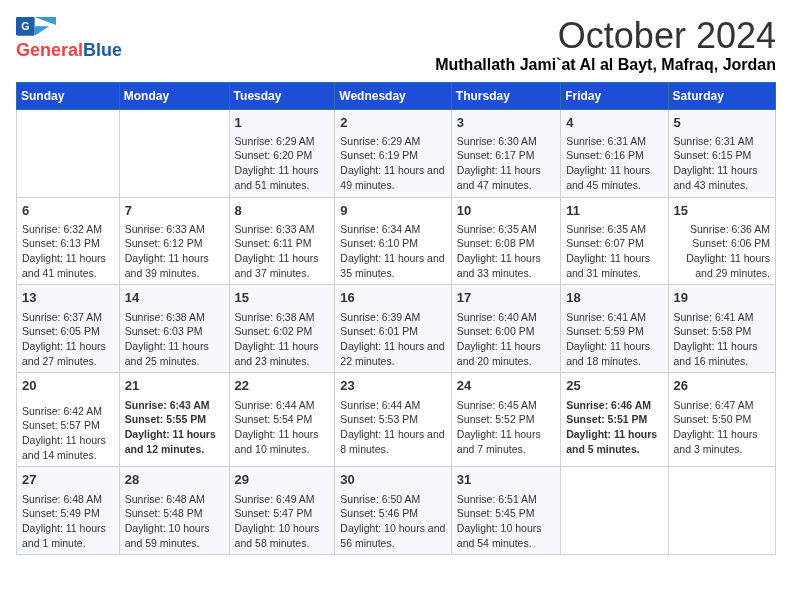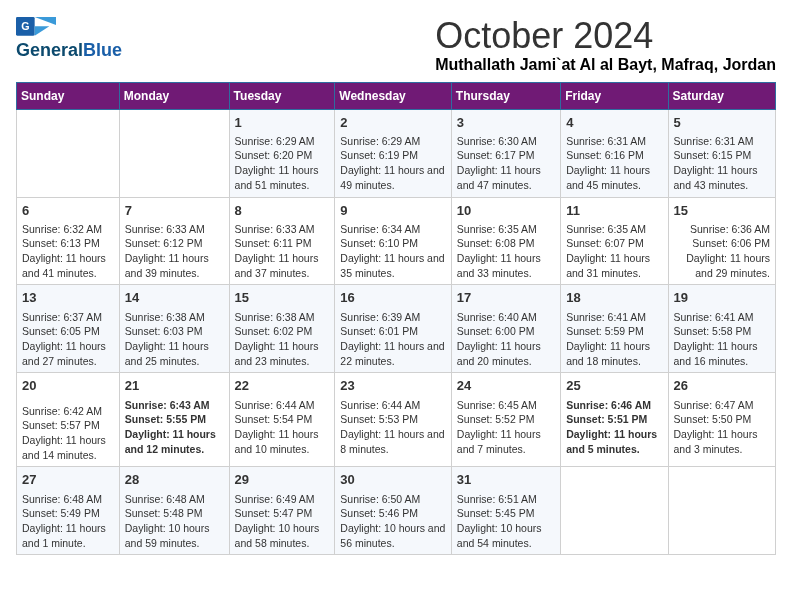--- a/index.html
+++ b/index.html
@@ -21,40 +21,40 @@
       flex-direction: column;
       align-items: flex-start;
     }
     .logo-icon {
       width: 40px;
       height: 22px;
       position: relative;
       margin-bottom: 2px;
     }
     .title-block {
-      text-align: left;
+      text-align: right;
     }
     .month-title {
       font-size: 36px;
       font-weight: 300;
       color: #333;
       line-height: 1.1;
     }
     .location-title {
       font-size: 16px;
       color: #000000;
       font-weight: bold;
     }
     table {
       width: 100%;
       border-collapse: collapse;
       font-size: 11px;
     }
     thead th {
-      background: #701a75;
+      background: #1d4ed8;
       color: #fff;
       padding: 6px 4px;
       text-align: left;
       font-size: 12px;
       font-weight: bold;
       border: 1px solid #2e6da0;
     }
     tbody td {
       vertical-align: top;
       padding: 4px 5px;
@@ -88,21 +88,21 @@
 
 <div class="header">
   <div class="logo">
     <svg class="logo-icon" width="60" height="30" viewBox="0 0 60 30">
       <rect x="0" y="0" width="28" height="28" rx="2" fill="#1a5fa8"></rect>
       <text x="14" y="20" text-anchor="middle" fill="white" font-size="16" font-weight="bold" font-family="Arial">G</text>
       <polygon points="28,0 60,0 60,12" fill="#3a9ad9"></polygon>
       <polygon points="28,14 50,14 28,28" fill="#3a9ad9"></polygon>
     </svg>
     <div style="display:flex; align-items:baseline; gap:0px;">
-      <span style="font-size:18px; font-weight:bold; color:#0c4a6e;">General</span>
+      <span style="font-size:18px; font-weight:bold; color:#ef4444;">General</span>
         <span style="font-size:18px; font-weight:bold; color:#1a5fa8;">Blue</span>
     </div>
   </div>
   <div class="title-block">
     <div class="month-title">October 2024</div>
     <div class="location-title">Muthallath Jami`at Al al Bayt, Mafraq, Jordan</div>
   </div>
 </div>
 
 <table>

